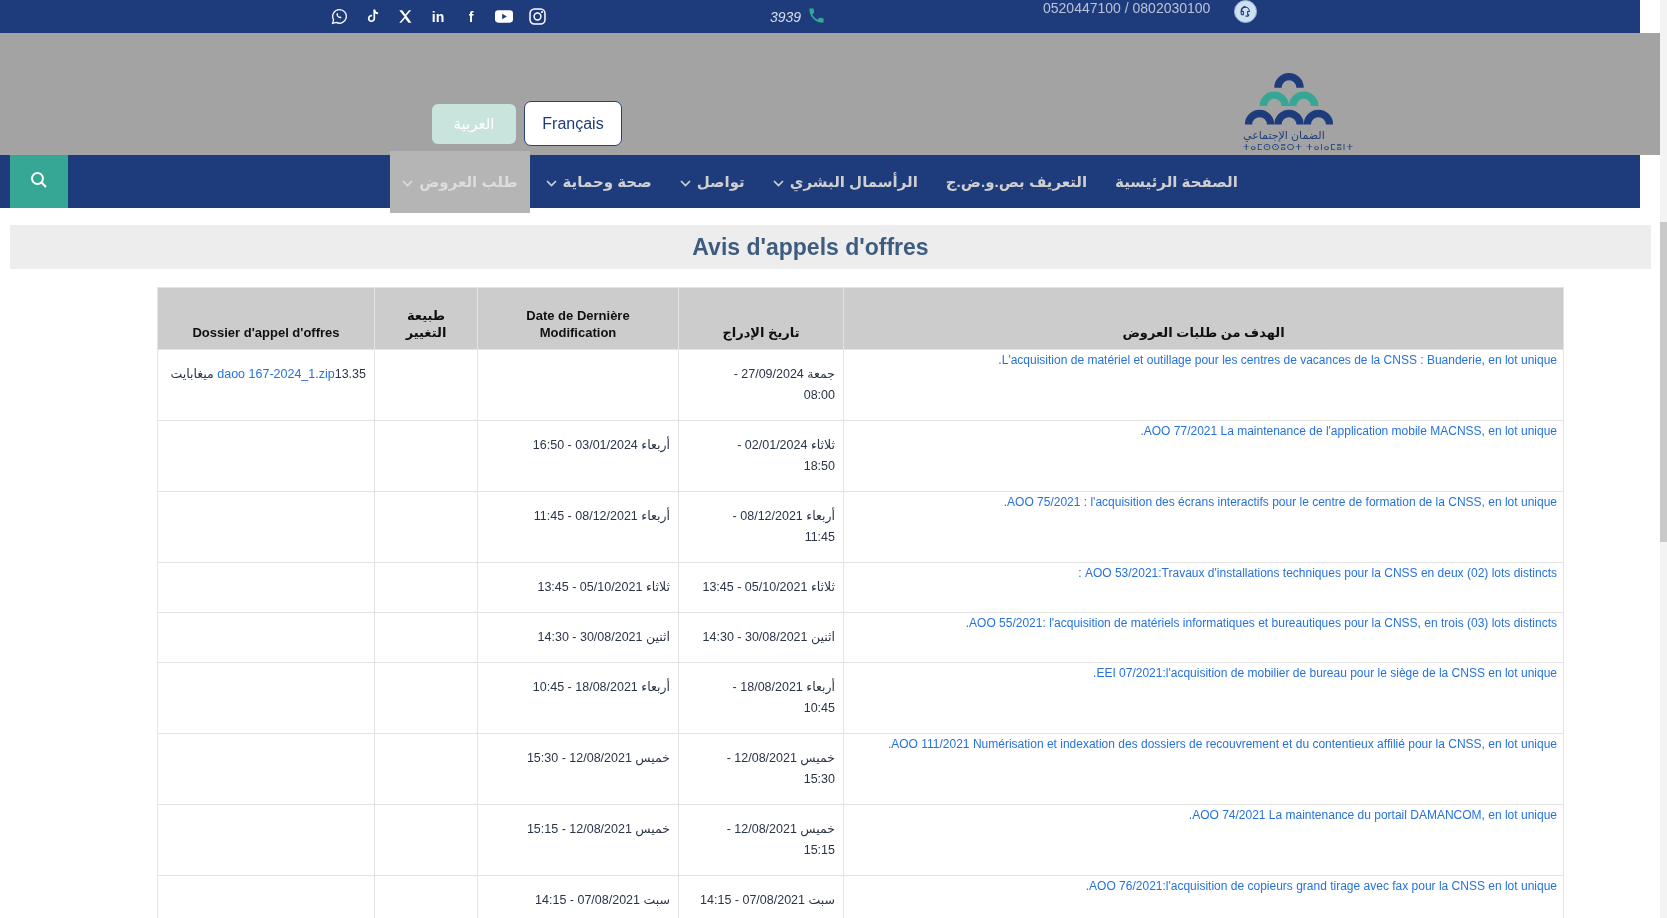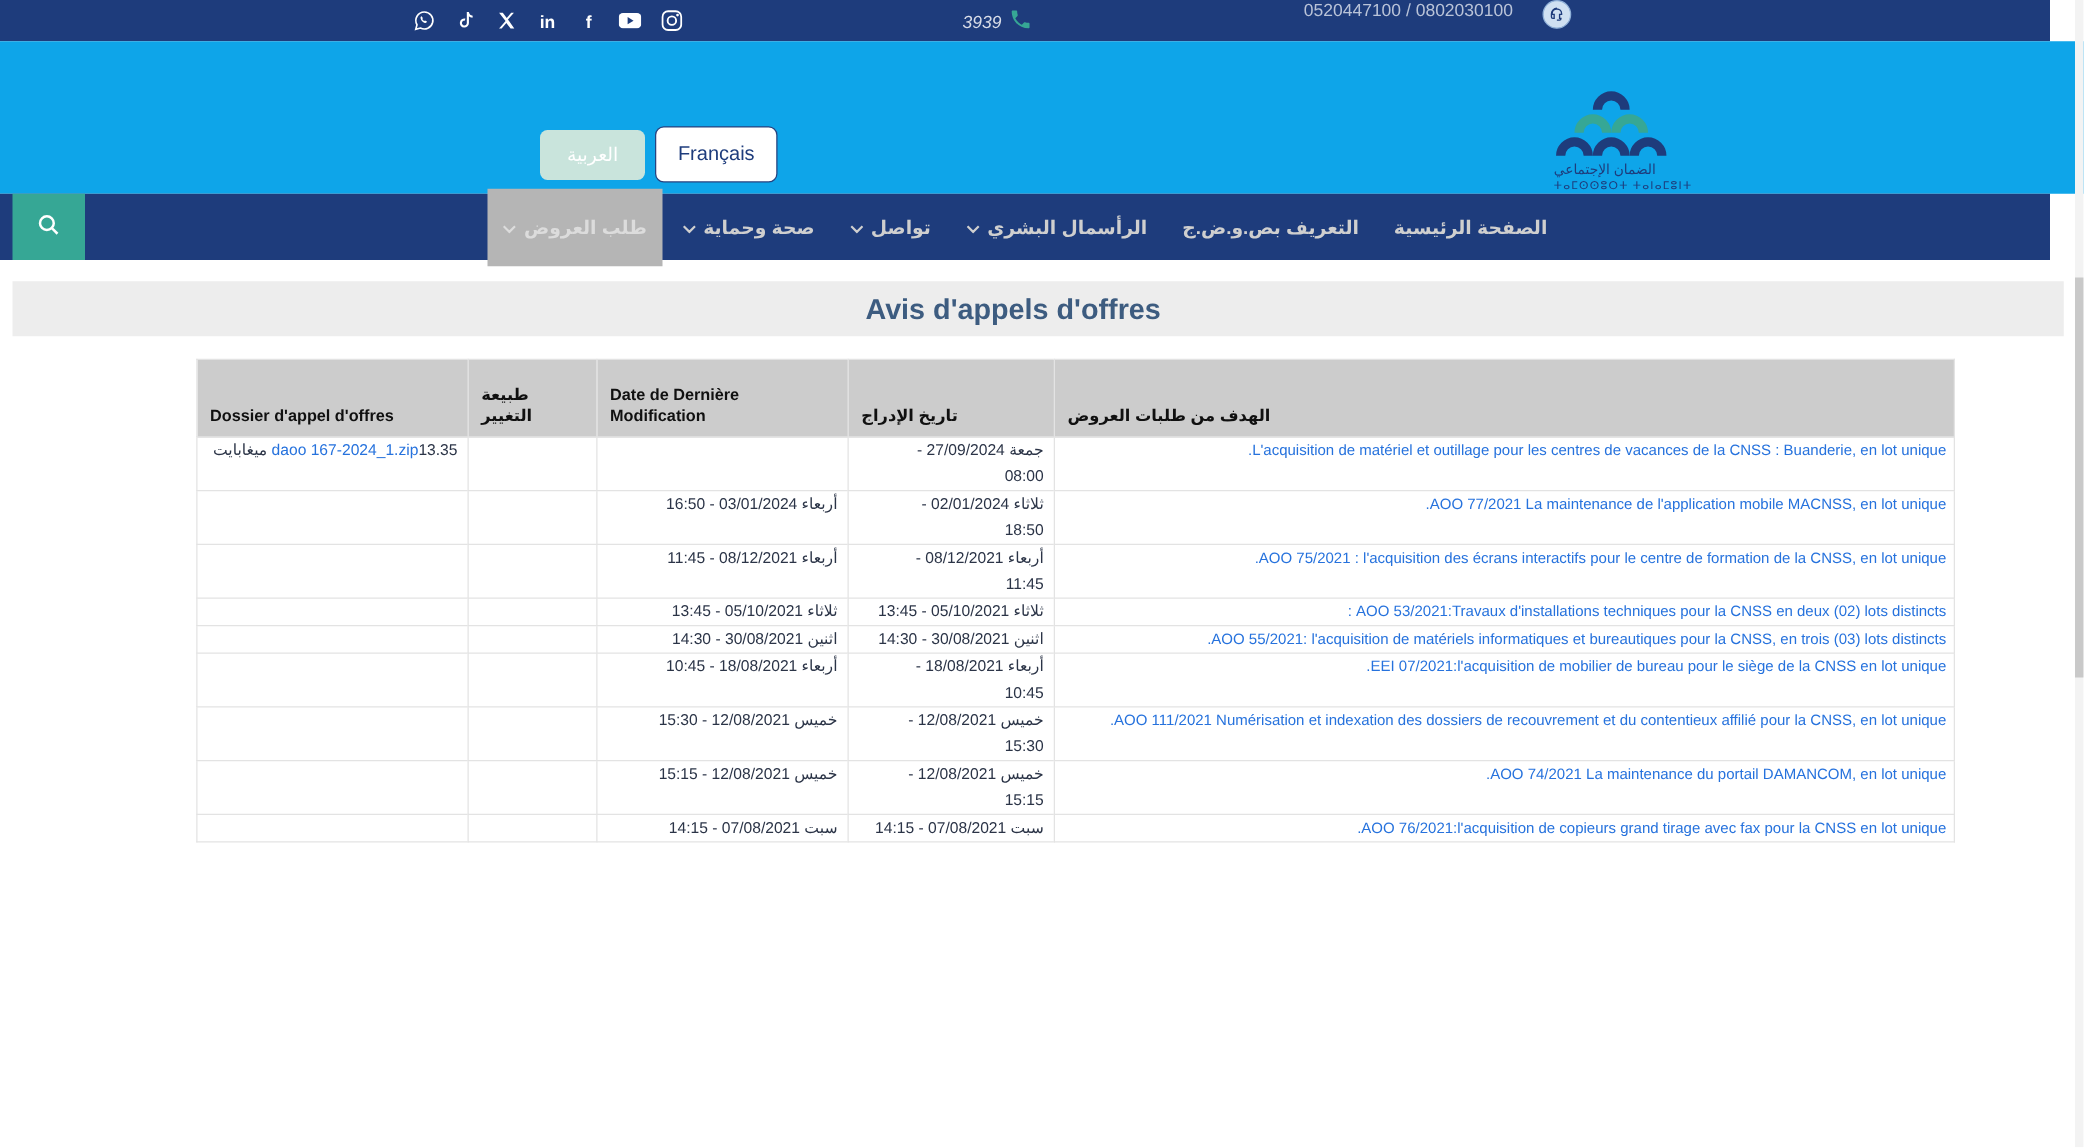--- a/index.html
+++ b/index.html
@@ -12,21 +12,21 @@
   .sicon{display:inline-flex;width:18px;height:18px;justify-content:center;align-items:center;color:#fff;
          font-weight:bold;font-size:14px;text-decoration:none;line-height:18px;}
   .phone-short{position:absolute;left:770px;top:0;height:33px;display:flex;align-items:center;gap:6px;
                color:#d9dde8;font-size:14px;font-style:italic;}
   .phone-nums{position:absolute;left:1043px;top:0;height:33px;display:flex;align-items:flex-start;gap:24px;
               color:#b9c3d8;font-size:14px;}
   .agent-badge{width:23px;height:23px;border-radius:50%;background:#cfe0f2;border:1px solid #8fb0d8;
                display:flex;align-items:center;justify-content:center;box-sizing:border-box;}
 
   
-  .header{position:relative;height:122px;background:#0ea5e9;}
+  .header{position:relative;height:122px;background:#a3a3a3;}
   .btn-ar{position:absolute;left:432px;top:71px;width:84px;height:40px;background:#c9e4dc;color:#fff;
           border:none;border-radius:6px;font-size:15px;cursor:pointer;font-family:inherit;}
   .btn-fr{position:absolute;left:524px;top:68px;width:98px;height:45px;background:#fff;color:#1e3c7c;
           border:1px solid #27427f;border-radius:7px;font-size:16px;cursor:pointer;font-family:inherit;}
   .logo{position:absolute;left:1243px;top:34px;width:122px;text-align:left;color:#1e3c7c;}
   .logo-ar{font-size:11px;line-height:12px;}
   .logo-tif{font-size:8.5px;letter-spacing:1px;line-height:10px;margin-top:1px;}
   .logo-acr{font-size:15px;font-weight:bold;letter-spacing:7px;text-indent:7px;line-height:15px;margin-top:1px;}
   .logo-tag{font-size:9.5px;font-weight:bold;line-height:10px;margin-top:2px;}
 
@@ -43,22 +43,22 @@
 
   
   .band{margin:17px 16px 0 10px;height:44px;background:#ededed;}
   .band h1{margin:0;line-height:44px;text-align:center;padding-right:40px;font-size:23px;color:#3d5c80;
            font-weight:bold;}
 
   
   .tablewrap{margin:18px 0 0 157px;width:1406px;}
   table{width:100%;border-collapse:collapse;table-layout:fixed;background:#fff;}
   th{background:#cccccc;border:1px solid #e3e3e3;height:62px;box-sizing:border-box;vertical-align:bottom;
-     padding:8px 10px;font-size:13px;color:#101010;text-align:left;font-weight:bold;line-height:17px;margin-top:31px;}
-  td{border:1px solid #e3e3e3;padding:0 8px;vertical-align:top;text-align:right;font-size:12.5px;
+     padding:8px 10px;font-size:13px;color:#101010;text-align:center;font-weight:bold;line-height:17px;margin-top:31px;}
+  td{border:1px solid #e3e3e3;padding:14px 8px;vertical-align:top;text-align:right;font-size:12.5px;
      color:#2b3447;line-height:20px;}
   .c-objet{padding:0 6px;}
   .lnk{color:#2672dd;text-decoration:none;font-size:12px;}
   .c-ins,.c-mod,.c-dos{line-height:21px;}
   .c-dos .lnk{font-size:12.5px;}
   .nowrap{white-space:nowrap;}
 
   
   .sb{position:absolute;right:0;top:0;width:7px;height:918px;background:#f3f3f3;}
   .sb-thumb{position:absolute;top:222px;left:0;width:7px;height:320px;background:#c9c9c9;}

